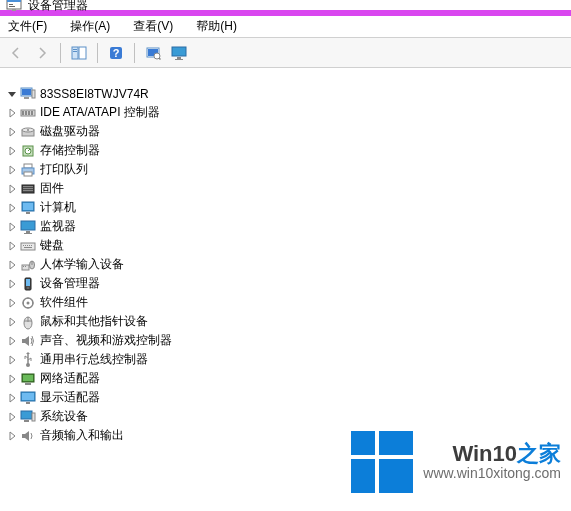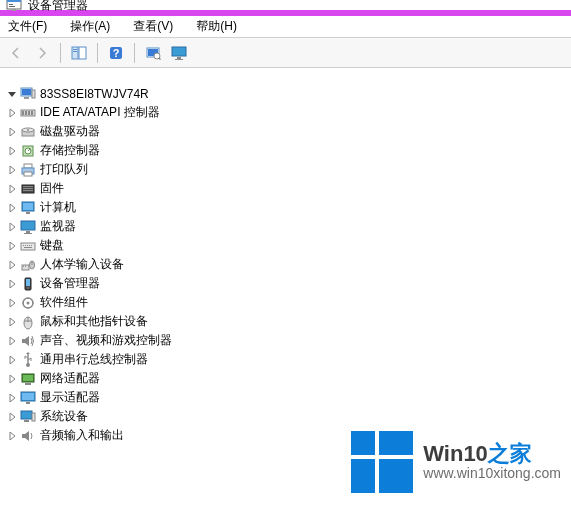--- a/index.html
+++ b/index.html
@@ -90,20 +90,21 @@
   .node-icon svg { width: 16px; height: 16px; }
   .label { }
   .watermark {
     position: absolute;
     right: 10px;
     bottom: 18px;
     display: flex;
     align-items: center;
     gap: 10px;
     opacity: 0.95;
+    text-align: right;
   }
   .win-logo {
     display: grid;
     grid-template-columns: 24px 34px;
     grid-template-rows: 24px 34px;
     gap: 4px;
     transform: none;
   }
   .win-logo div { background: #0078d7; }
   .wm-text { line-height: 1.1; }

